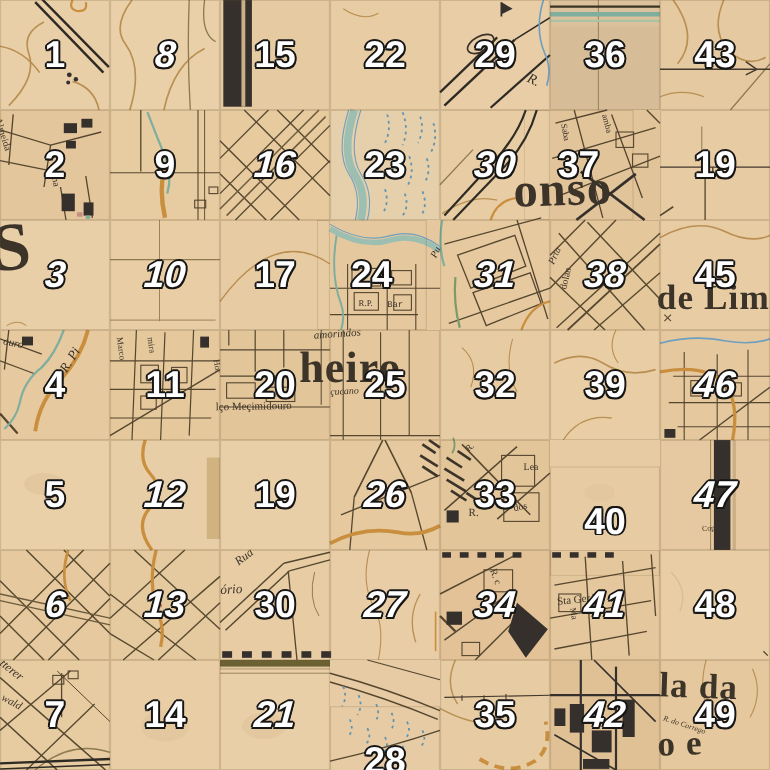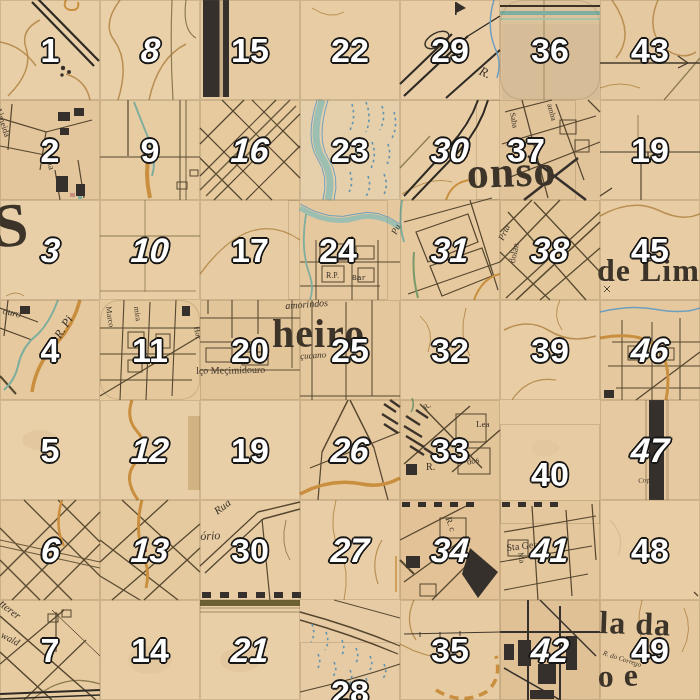--- a/index.html
+++ b/index.html
@@ -484,21 +484,21 @@
       </div>
       <div class="tile" style="left: 200px; top: 0px;">
         <span class="tile-num">15</span>
       </div>
       <div class="tile" style="left: 300px; top: 0px;">
         <span class="tile-num">22</span>
       </div>
       <div class="tile" style="left: 400px; top: 0px;">
         <span class="tile-num">29</span>
       </div>
-      <div class="tile" style="left: 500px; top: 0px; border-radius: 22px;">
+      <div class="tile" style="left: 500px; top: 0px;">
         <span class="tile-num">36</span>
       </div>
       <div class="tile" style="left: 600px; top: 0px;">
         <span class="tile-num">43</span>
       </div>
       <div class="tile" style="left: 0px; top: 100px;">
         <span class="tile-num">2</span>
       </div>
       <div class="tile" style="left: 100px; top: 100px;">
         <span class="tile-num">9</span>
@@ -535,21 +535,21 @@
       </div>
       <div class="tile" style="left: 500px; top: 200px;">
         <span class="tile-num italic">38</span>
       </div>
       <div class="tile" style="left: 600px; top: 200px;">
         <span class="tile-num">45</span>
       </div>
       <div class="tile" style="left: 0px; top: 300px;">
         <span class="tile-num">4</span>
       </div>
-      <div class="tile" style="left: 100px; top: 300px; border-radius: 19px;">
+      <div class="tile" style="left: 100px; top: 300px;">
         <span class="tile-num">11</span>
       </div>
       <div class="tile" style="left: 200px; top: 300px;">
         <span class="tile-num">20</span>
       </div>
       <div class="tile" style="left: 300px; top: 300px;">
         <span class="tile-num">25</span>
       </div>
       <div class="tile" style="left: 400px; top: 300px;">
         <span class="tile-num">32</span>

